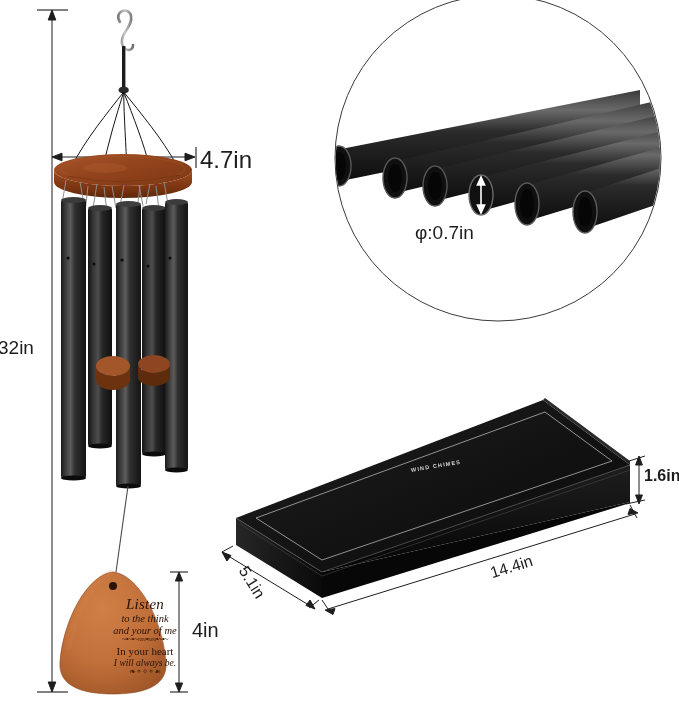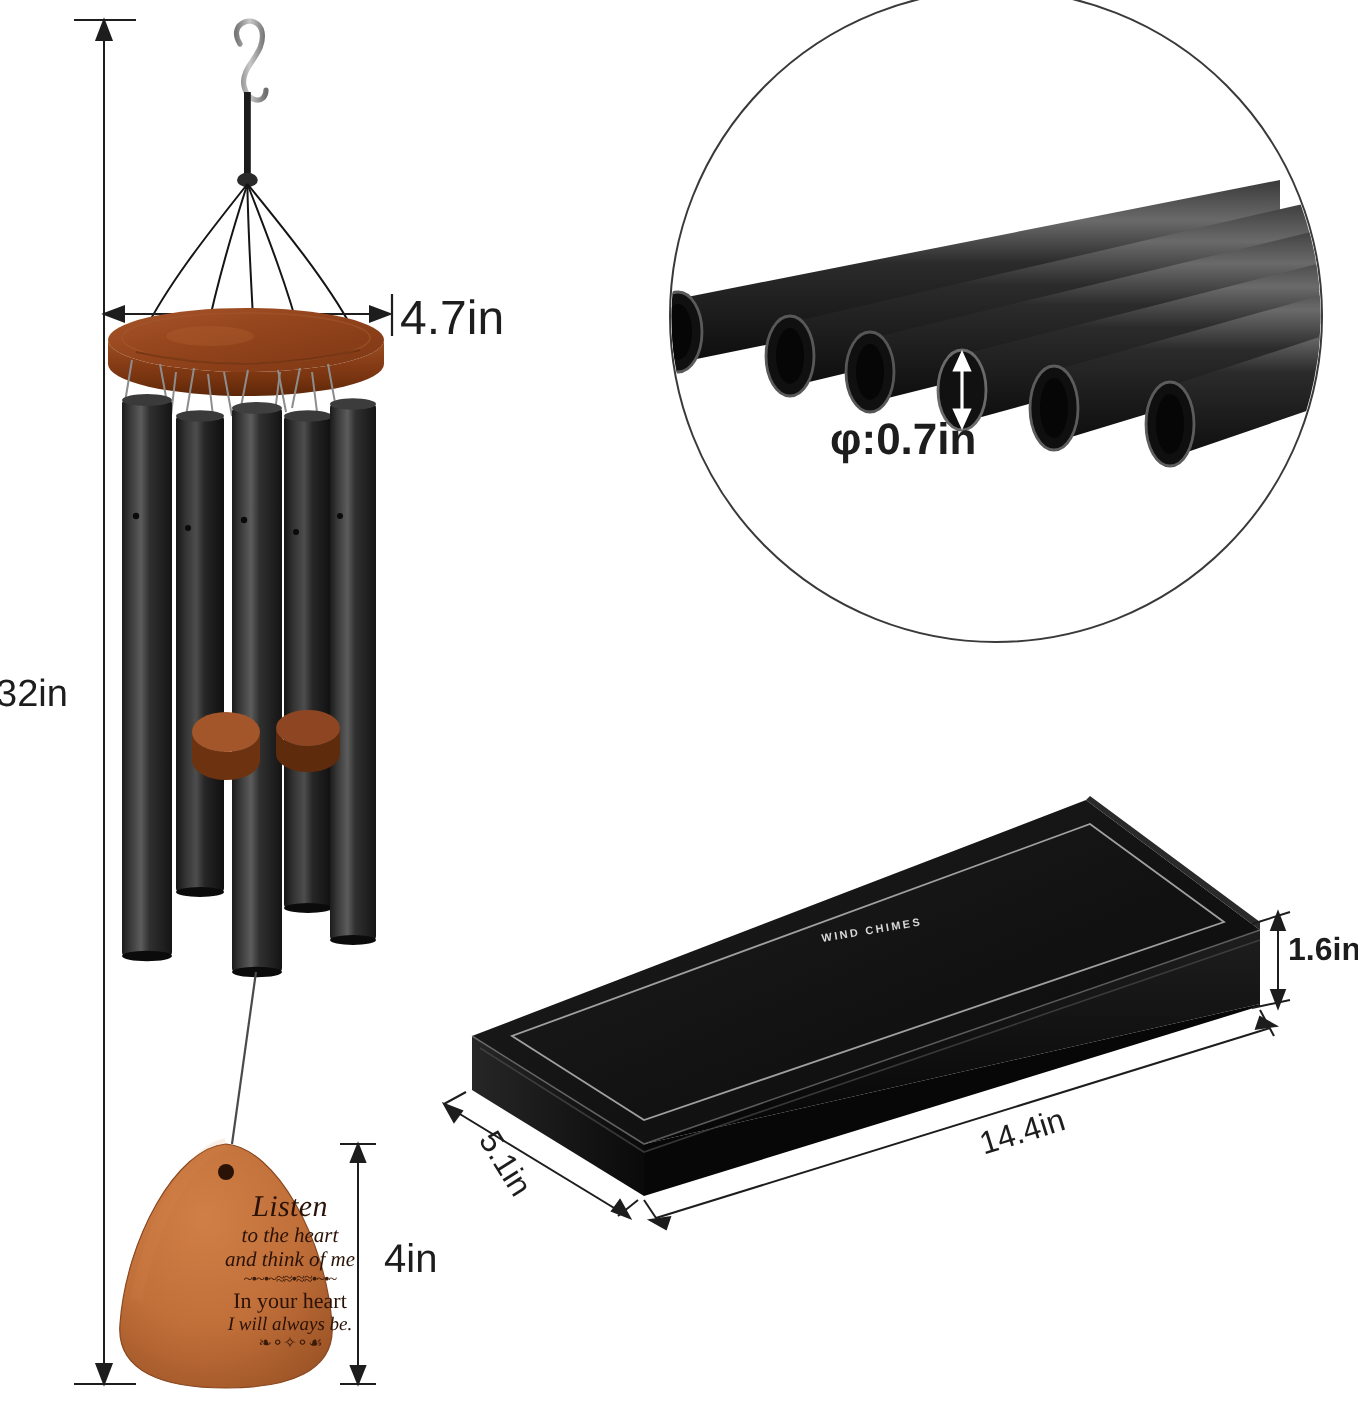--- a/index.html
+++ b/index.html
@@ -279,33 +279,33 @@
       <polygon points="315,609 306,605.5 310,600"></polygon>
     </g>
   </svg>
 
   <div class="dim-label" style="left:-2px;top:337px;font-size:19px;">32in</div>
 
   <div class="dim-label" style="left:200px;top:146px;font-size:24px;">4.7in</div>
 
   <div class="dim-label" style="left:192px;top:619px;font-size:20px;">4in</div>
 
-  <div class="dim-label" style="left:415px;top:207px;font-size:22px;font-weight:bold;">φ:0.7in</div>
+  <div class="dim-label" style="left:415px;top:222px;font-size:19px;">φ:0.7in</div>
 
   <div class="dim-label" style="left:644px;top:467px;font-size:16px;font-weight:bold;">1.6in</div>
 
   <div class="dim-label" style="left:488px;top:565px;font-size:16px;transform:rotate(-17.2deg);transform-origin:left top;">14.4in</div>
 
   <div class="dim-label" style="left:250px;top:563px;font-size:16px;transform:rotate(58deg);transform-origin:left top;">5.1in</div>
 
   <div class="box-logo" style="left:411px;top:467px;">WIND CHIMES</div>
 
   <div class="pendant-text" style="left:53px;top:596px;width:120px;">
     <div class="l1">Listen</div>
-    <div class="l2">to the heart</div>
-    <div class="l3">and think of me</div>
+    <div class="l2">to the think</div>
+    <div class="l3">and your of me</div>
     <div class="flourish">~•~•~≈≈•≈≈•~•~</div>
     <div class="l4">In your heart</div>
     <div class="l5">I will always be.</div>
     <div class="flourish">❧⚬✧⚬☙</div>
   </div>
 
 </div>
 
 </body></html>

